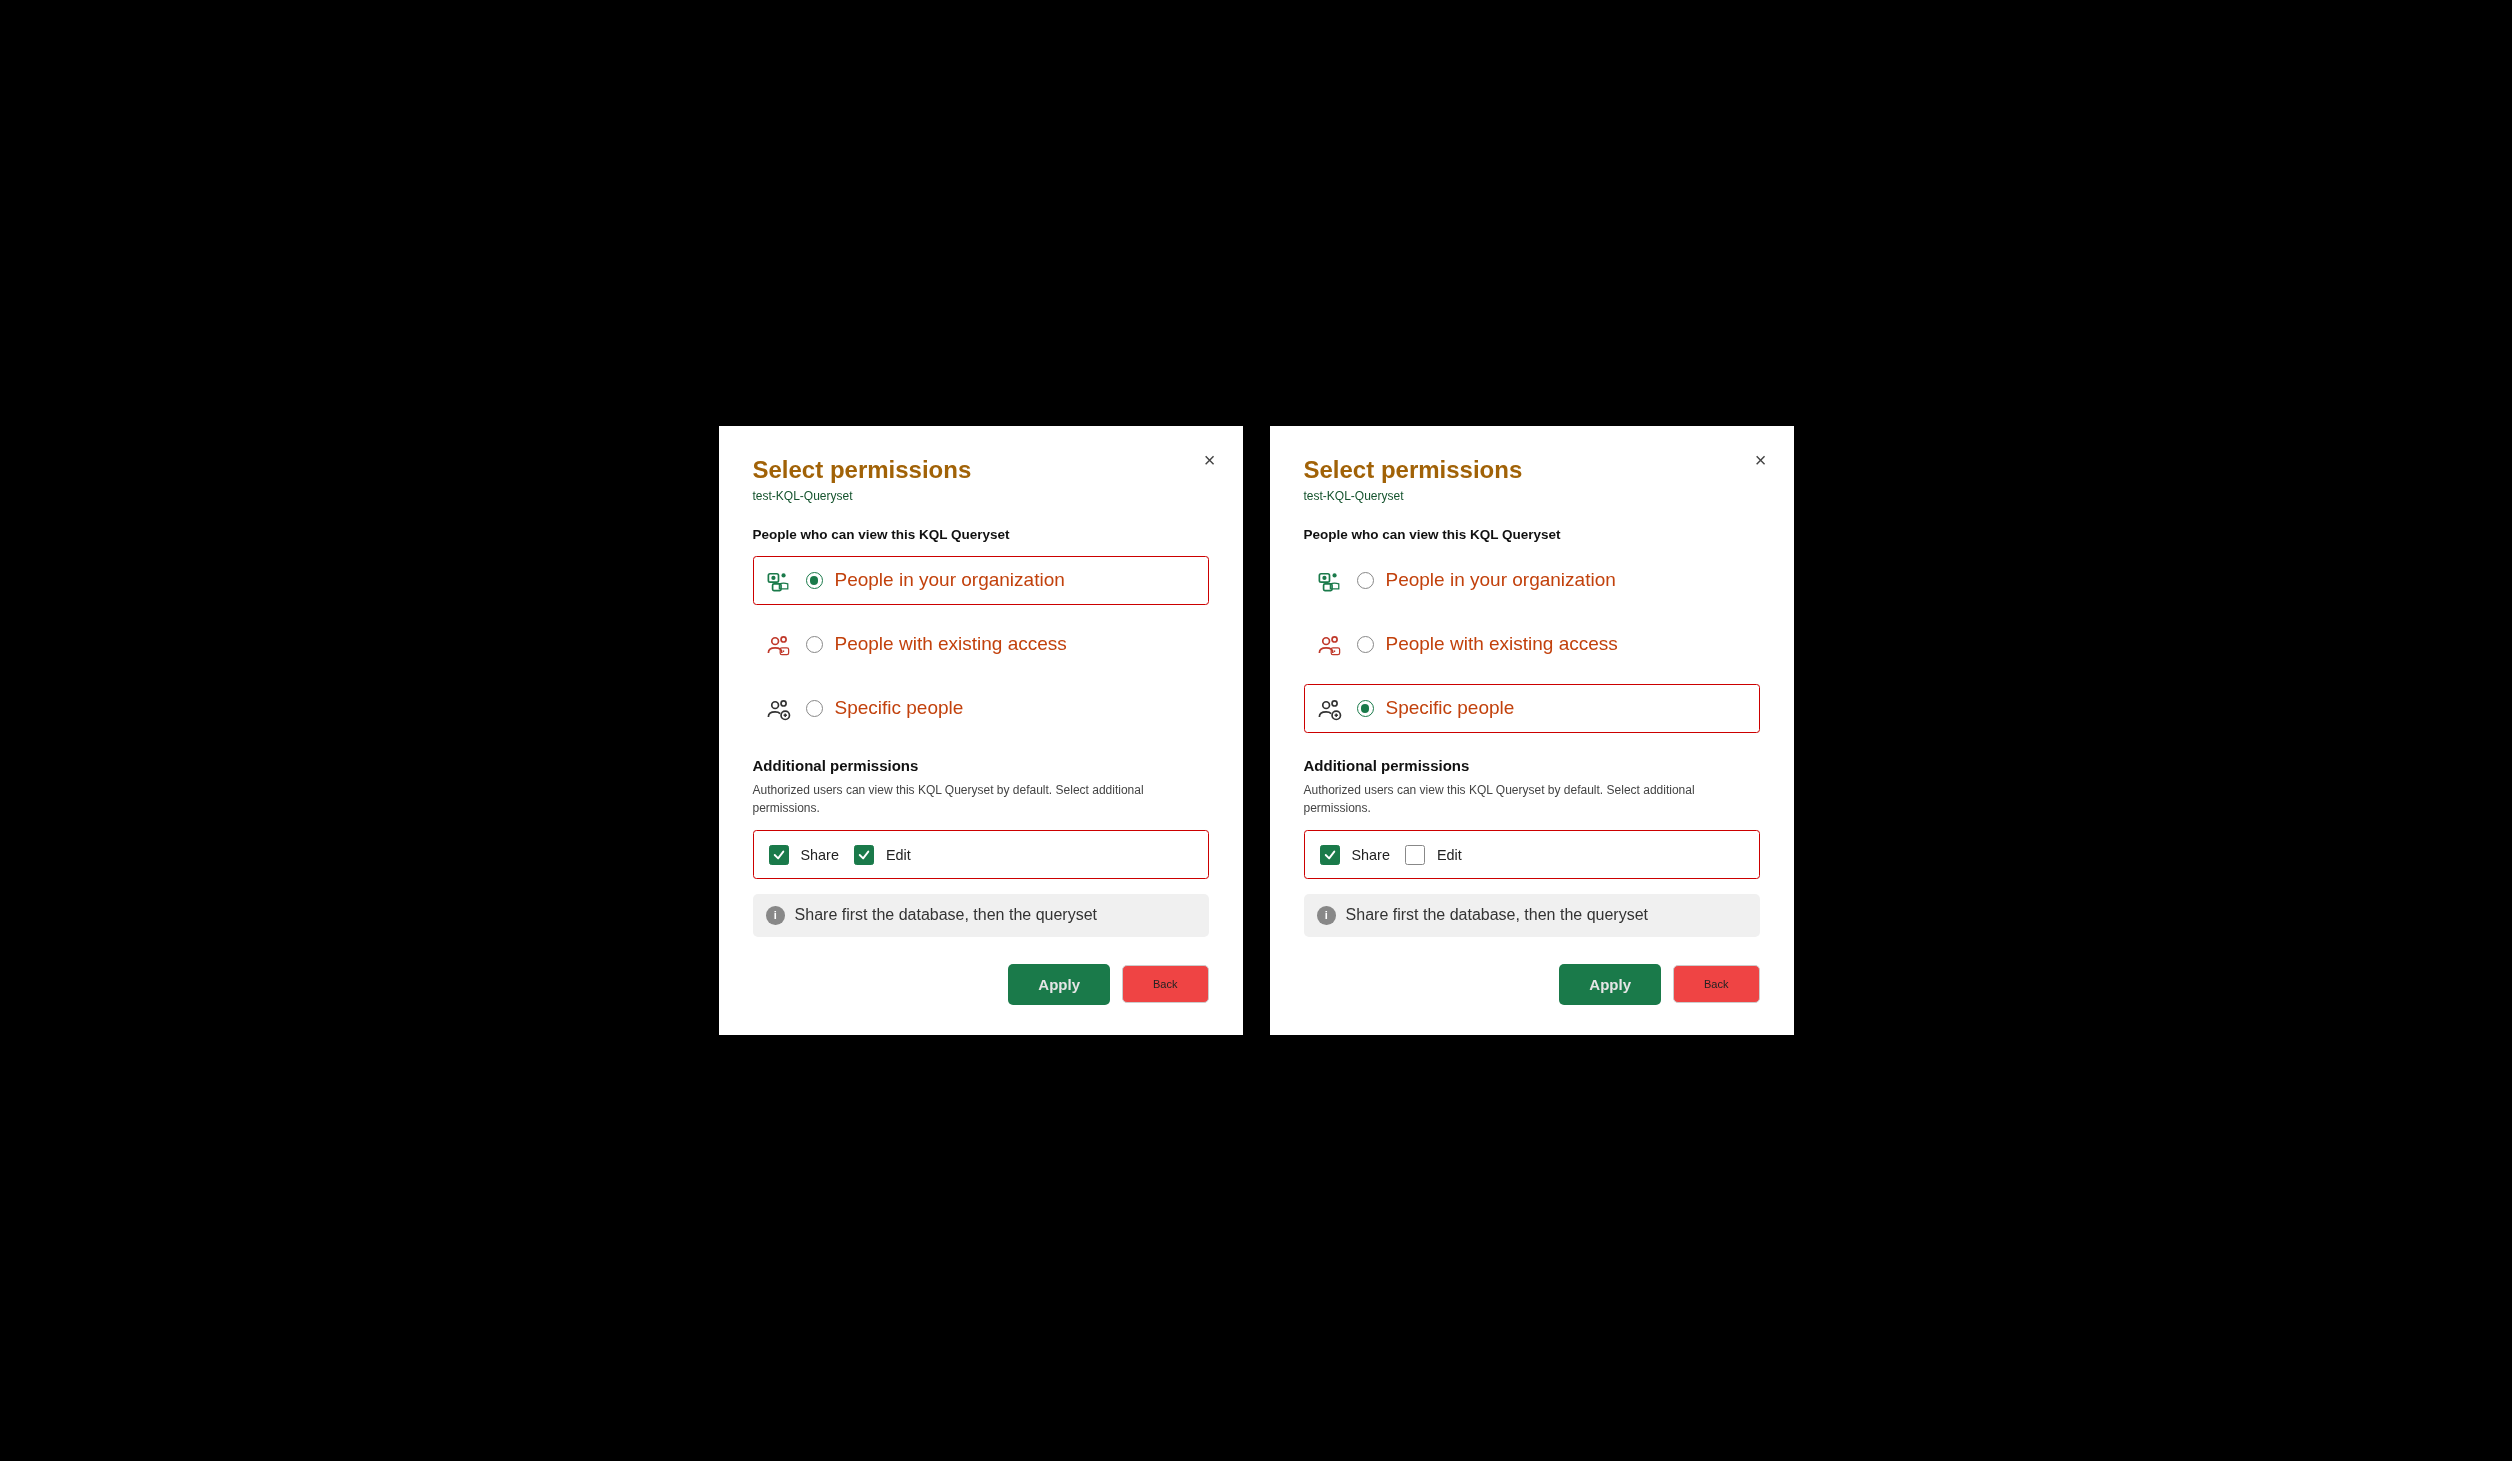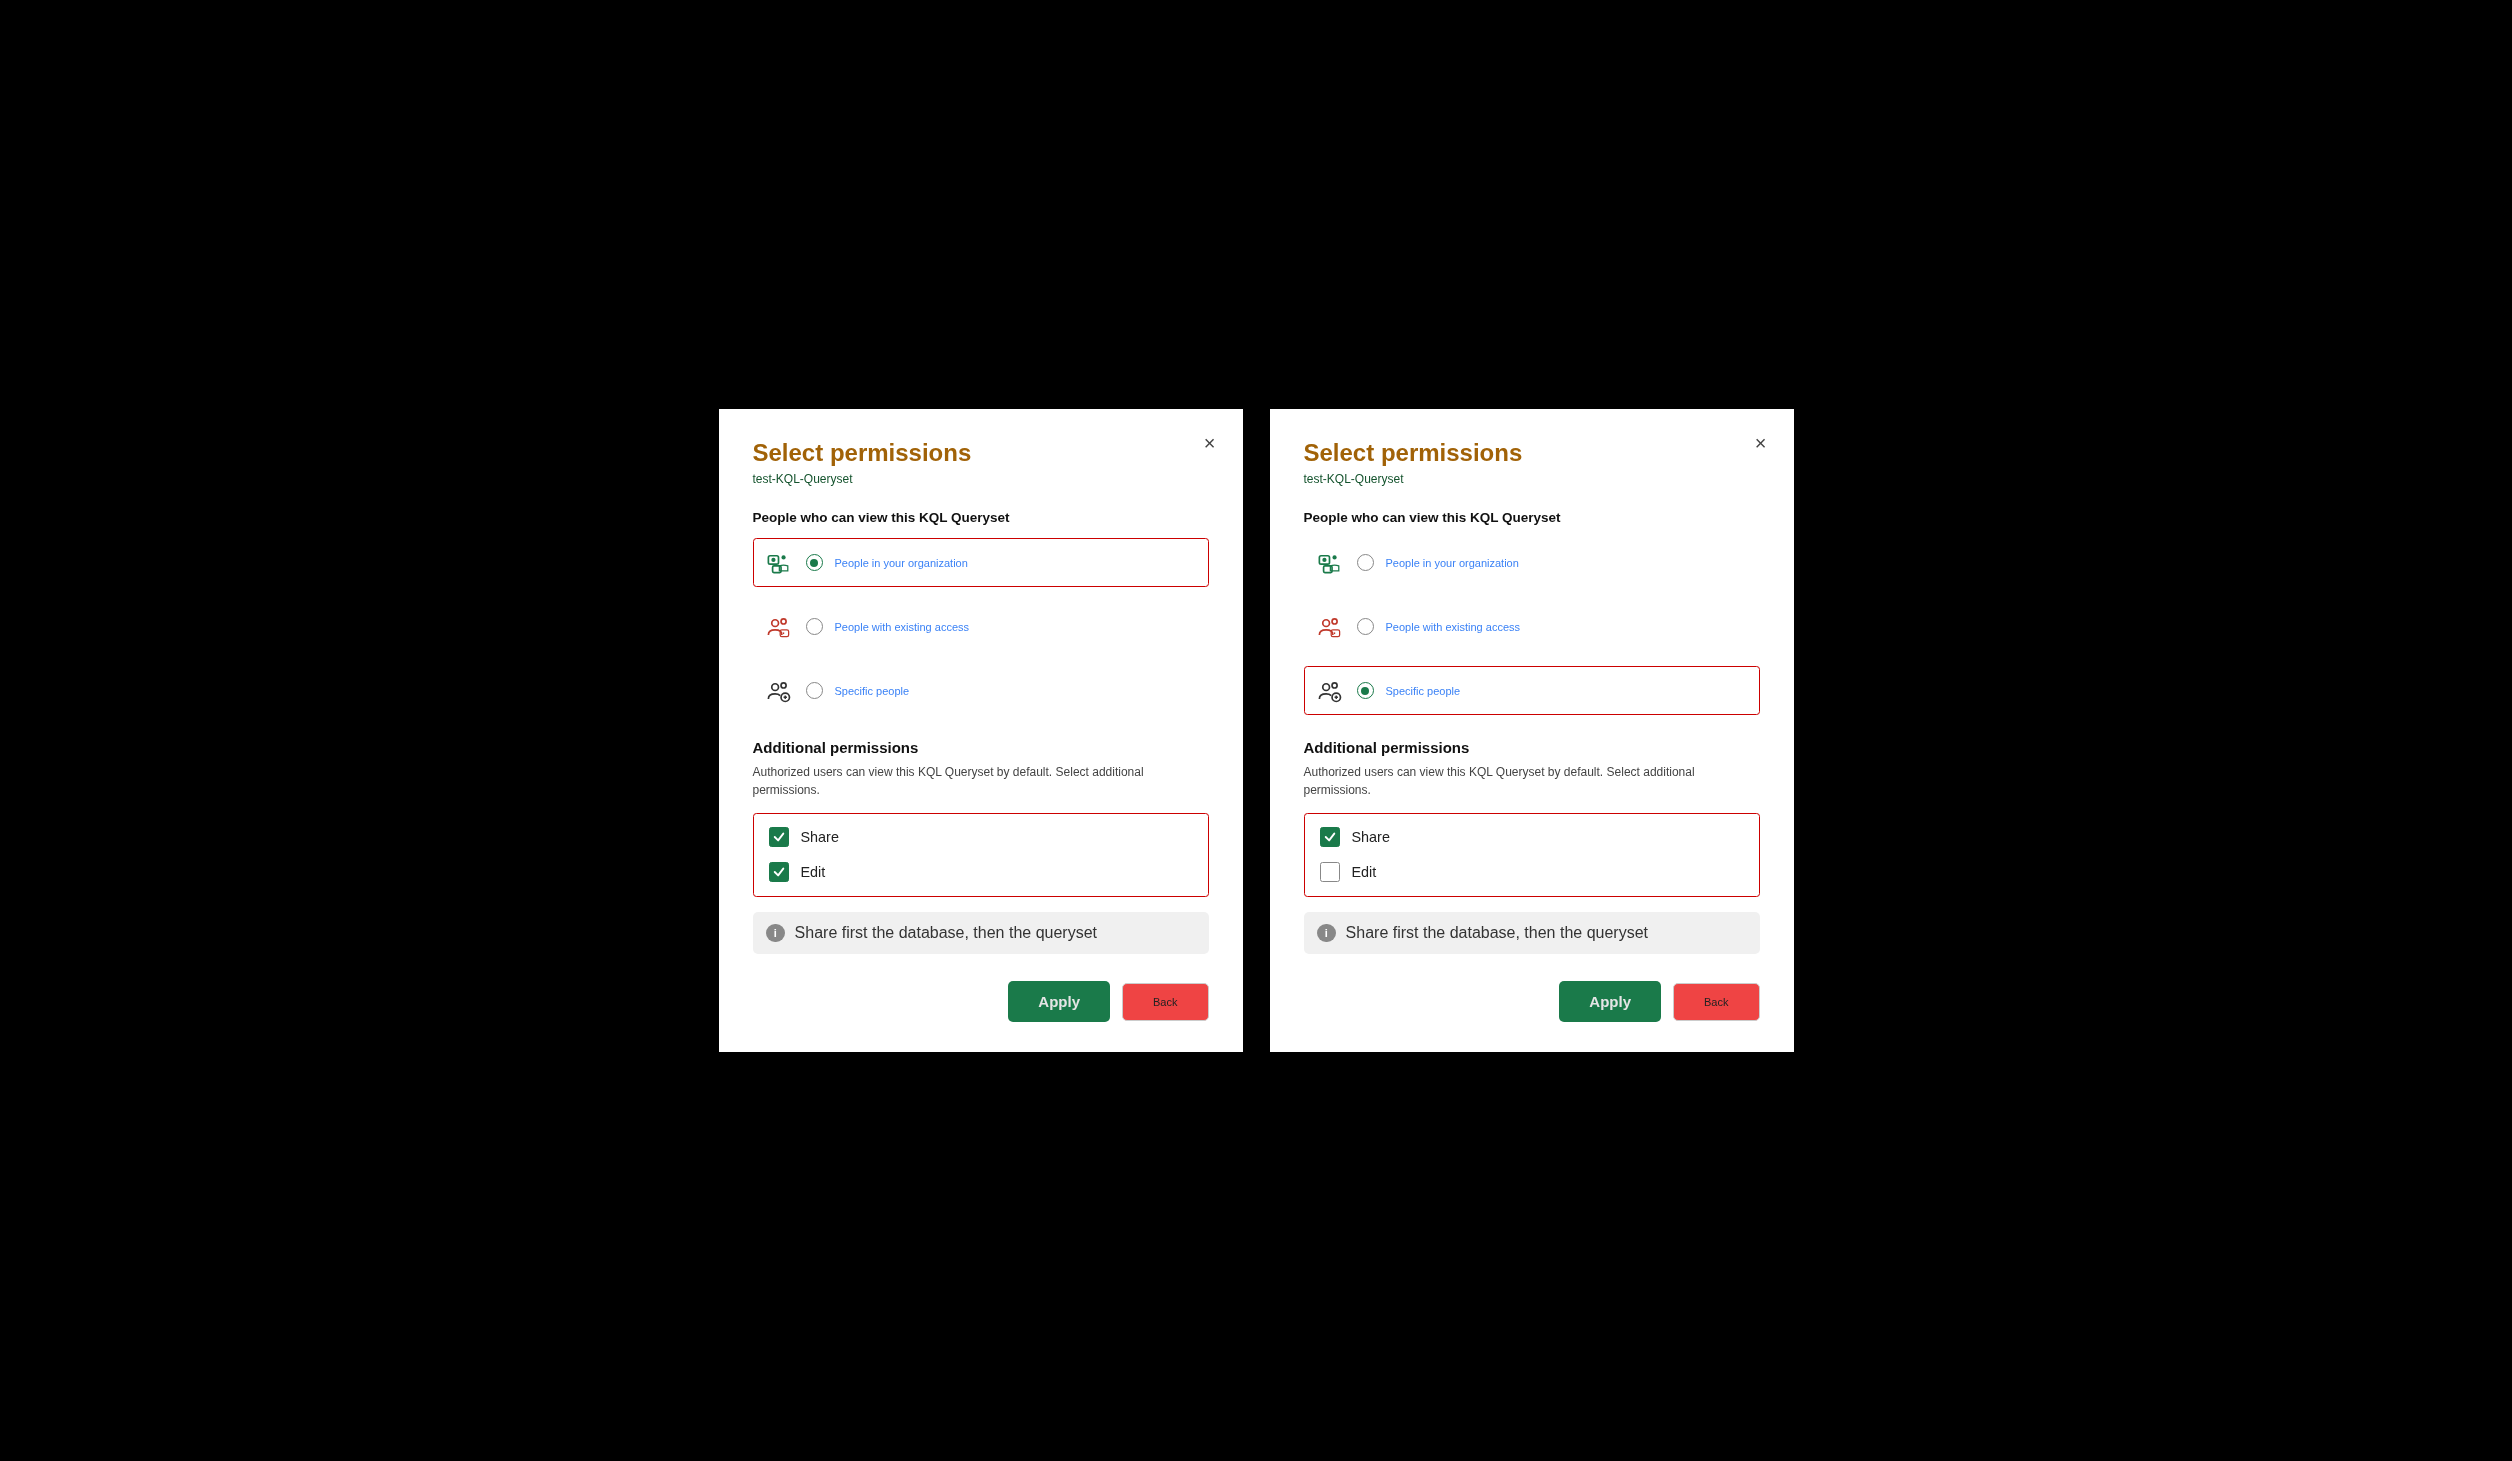--- a/index.html
+++ b/index.html
@@ -83,22 +83,22 @@
       border-color: #1a7a4a;
     }
     .radio-circle.checked::after {
       content: '';
       width: 8.5px;
       height: 8.5px;
       border-radius: 50%;
       background: #1a7a4a;
     }
     .option-label {
-      font-size: 11px;
-      color: #3b82f6;
+      font-size: 19px;
+      color: #c2410c;
     }
     .additional-permissions {
       margin-top: 24px;
     }
     .additional-title {
       font-size: 15px;
       font-weight: 700;
       color: #111;
       margin-bottom: 6.8px;
     }
@@ -106,21 +106,21 @@
       font-size: 12px;
       color: #444;
       margin-bottom: 13.5px;
       line-height: 1.5;
     }
     .checkbox-group {
       border: 1.7px solid #c00;
       border-radius: 3.4px;
       padding: 13.5px 15px;
       display: flex;
-      flex-direction: column;
+      flex-direction: row;
       gap: 15px;
       margin-bottom: 15px;
     }
     .checkbox-item {
       display: flex;
       align-items: center;
       gap: 12px;
     }
     .checkbox-box {
       width: 20px;

